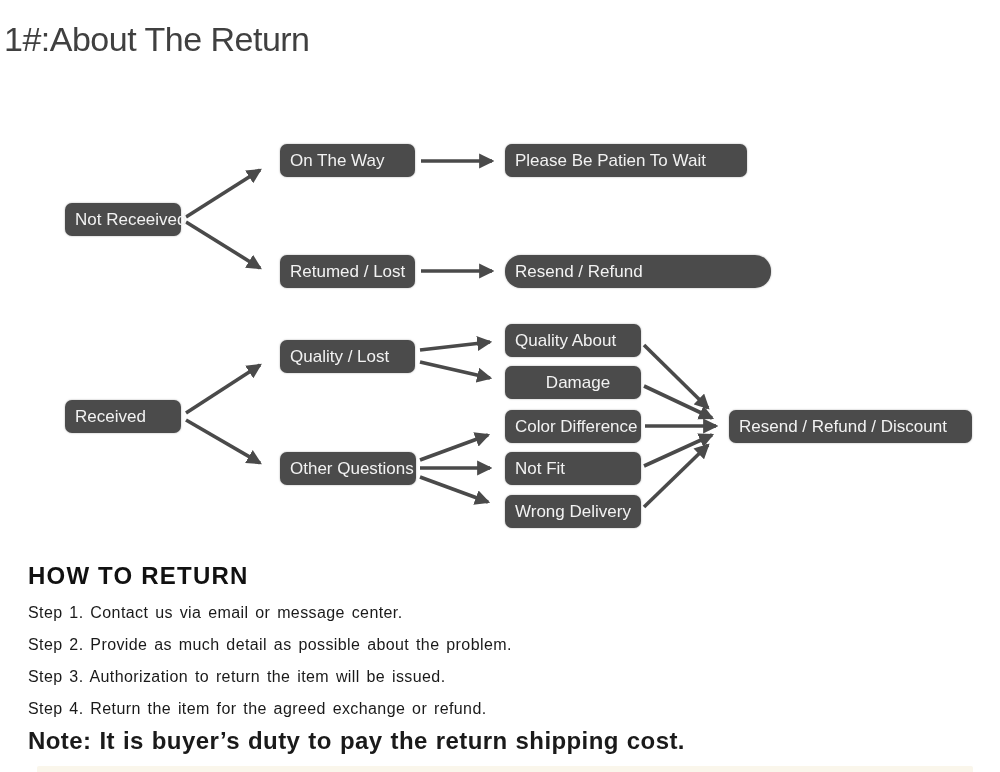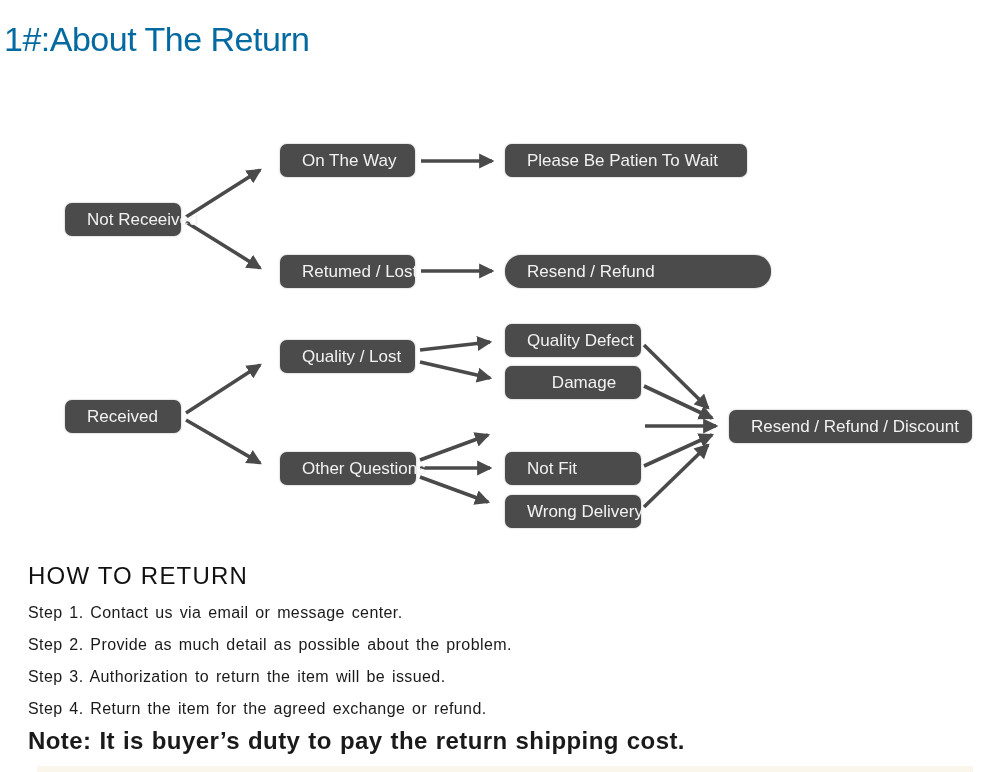--- a/index.html
+++ b/index.html
@@ -5,45 +5,45 @@
   html,body{margin:0;padding:0;background:#ffffff;}
   .canvas{
     position:relative;
     width:1000px;height:772px;
     background:#ffffff;
     overflow:hidden;
     font-family:"Liberation Sans", sans-serif;
   }
   .page-title{
     position:absolute;left:4px;top:20px;
-    font-size:34px;font-weight:400;color:#0369a1;
+    font-size:34px;font-weight:400;color:#404040;
     letter-spacing:-0.5px;
     margin:0;
   }
   .flow{position:absolute;left:0;top:0;width:1000px;height:560px;}
   .flow svg{position:absolute;left:0;top:0;}
   .node{
     position:absolute;
     background:#4b4b4b;
     border-radius:7px;
     box-shadow:0 0 2px rgba(0,0,0,0.35);
     color:#f2f2f2;
     font-size:17px;
     line-height:33px;
-    padding-left:22px;
+    padding-left:10px;
     box-sizing:border-box;
     white-space:nowrap;
     height:33px;
   }
   .howto{
     position:absolute;left:28px;top:562px;
     color:#1a1a1a;
   }
   .howto-heading{
-    font-size:24px;font-weight:normal;color:#111111;
+    font-size:24px;font-weight:bold;color:#111111;
     letter-spacing:1.2px;
     margin:0 0 7px 0;
   }
   .step{
     font-size:16px;line-height:32px;
     letter-spacing:0.4px;word-spacing:2px;
   }
   .note{
     font-size:24px;line-height:32px;font-weight:bold;
     letter-spacing:0.4px;word-spacing:1px;
@@ -97,22 +97,23 @@
     <div class="node" style="left:65px;top:203px;width:116px;">Not Receeived</div>
     <div class="node" style="left:280px;top:144px;width:135px;">On The Way</div>
     <div class="node" style="left:505px;top:144px;width:242px;">Please Be Patien To Wait</div>
     <div class="node" style="left:280px;top:255px;width:135px;">Retumed / Lost</div>
     <div class="node" style="left:505px;top:255px;width:266px;border-radius:16px;">Resend / Refund</div>
 
     <div class="node" style="left:280px;top:340px;width:135px;">Quality / Lost</div>
     <div class="node" style="left:65px;top:400px;width:116px;">Received</div>
     <div class="node" style="left:280px;top:452px;width:136px;">Other Questions</div>
 
-    <div class="node" style="left:505px;top:324px;width:136px;">Quality Defect</div>
+    <div class="node" style="left:505px;top:324px;width:136px;">Quality About</div>
     <div class="node" style="left:505px;top:366px;width:136px;text-align:center;">Damage</div>
+    <div class="node" style="left:505px;top:410px;width:136px;">Color Difference</div>
     <div class="node" style="left:505px;top:452px;width:136px;">Not Fit</div>
     <div class="node" style="left:505px;top:495px;width:136px;">Wrong Delivery</div>
 
     <div class="node" style="left:729px;top:410px;width:243px;">Resend / Refund / Discount</div>
   </div>
 
   <div class="howto">
     <h2 class="howto-heading">HOW TO RETURN</h2>
     <div class="step">Step 1. Contact us via email or message center.</div>
     <div class="step">Step 2. Provide as much detail as possible about the problem.</div>

